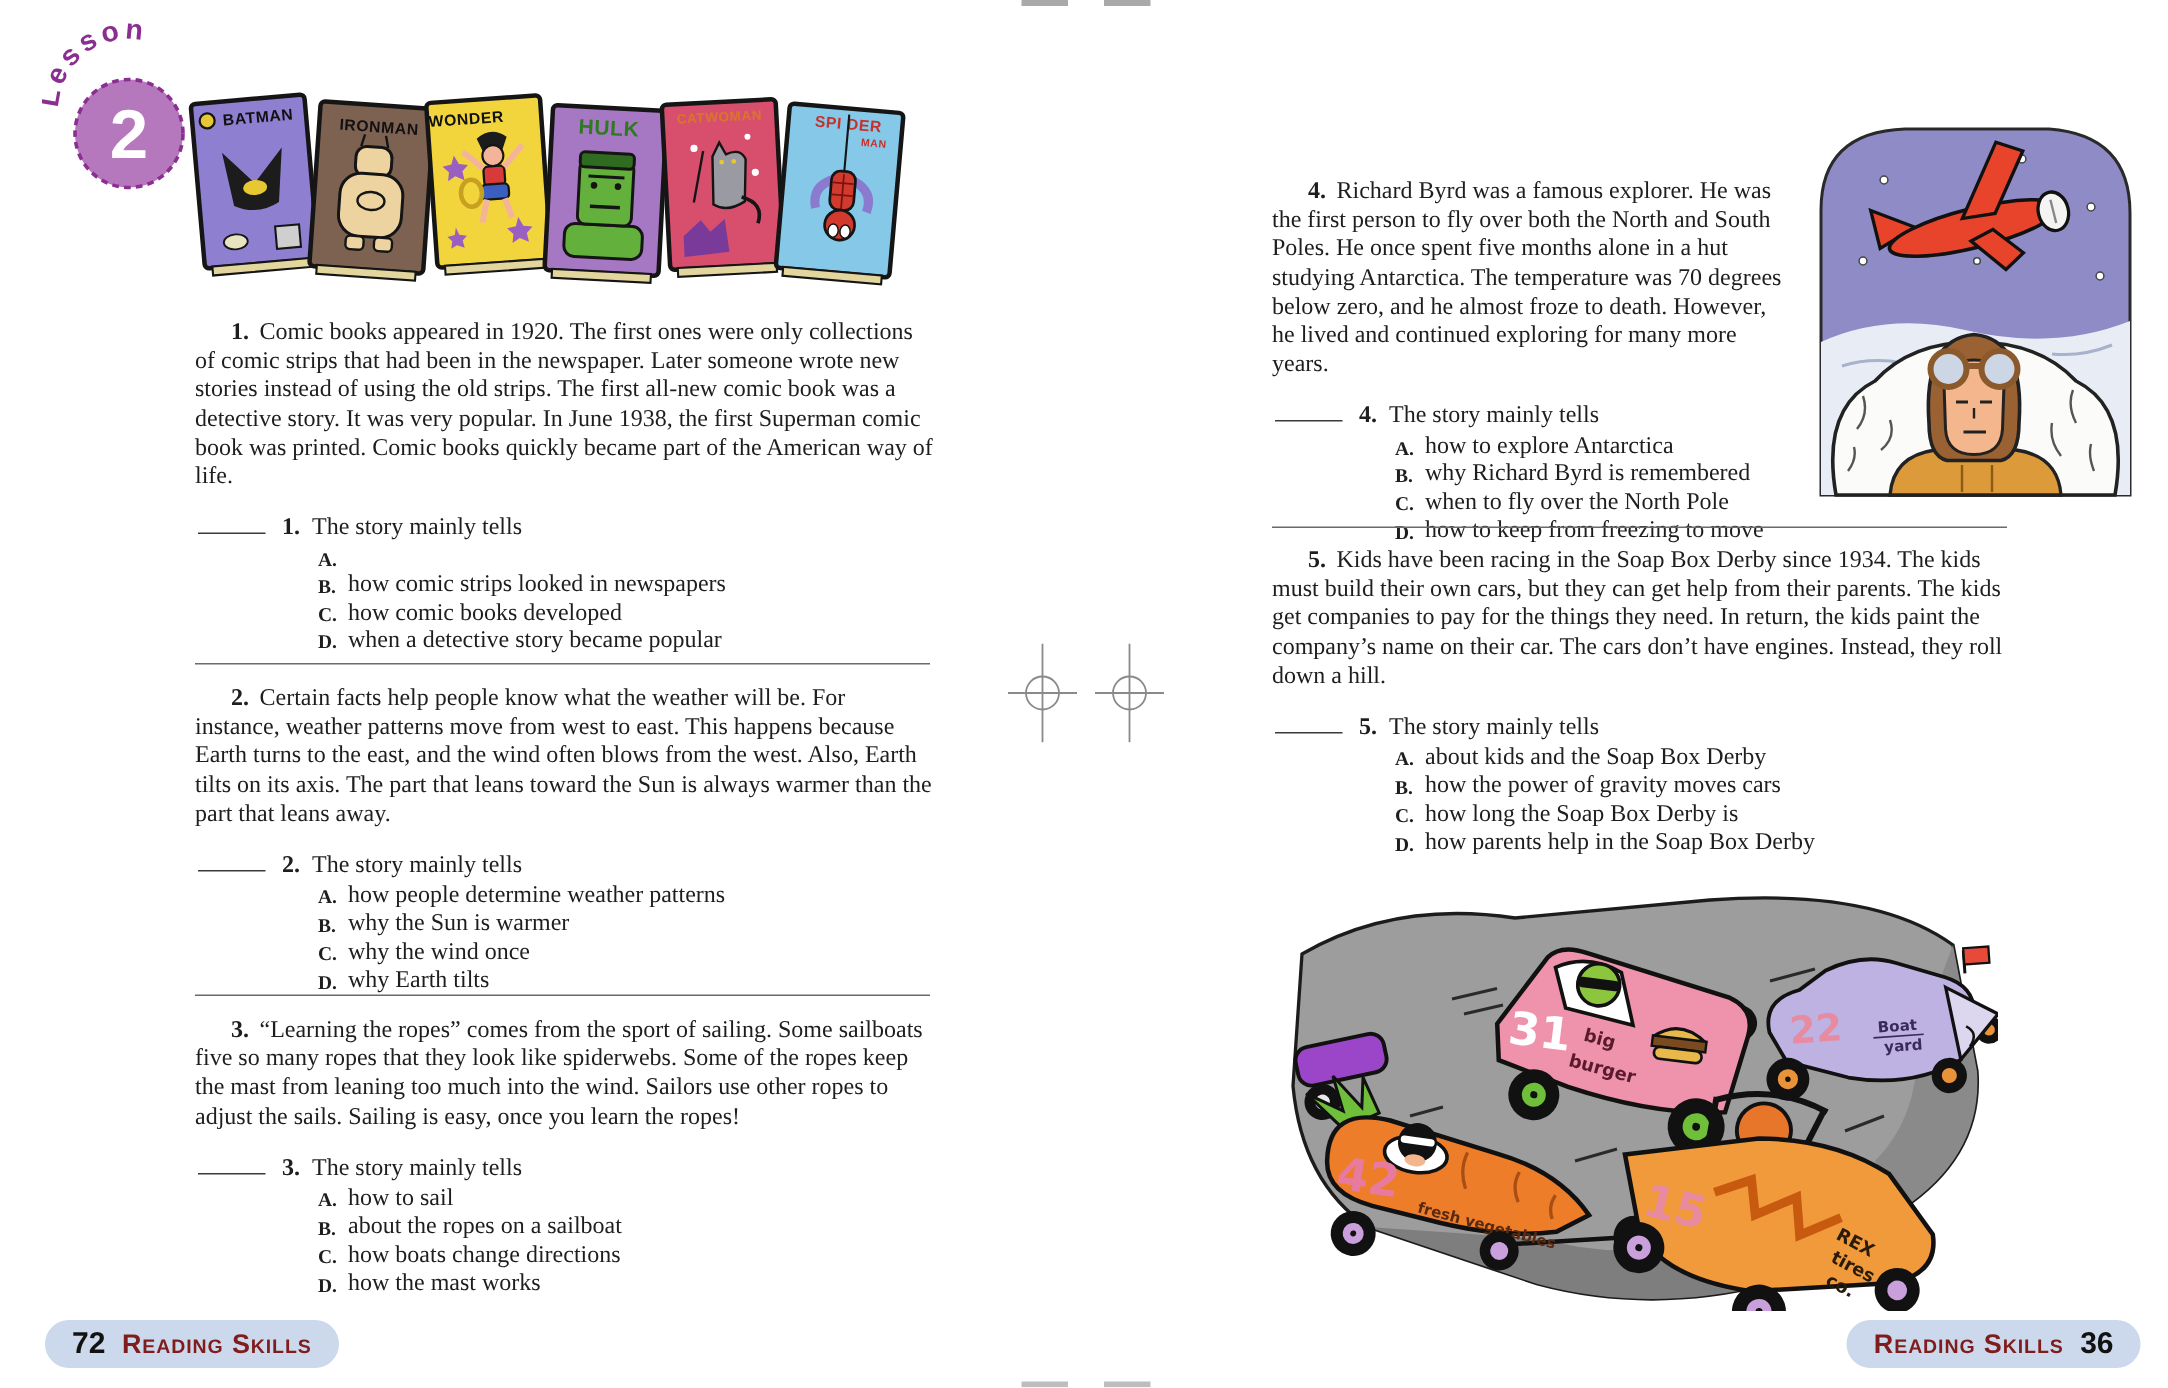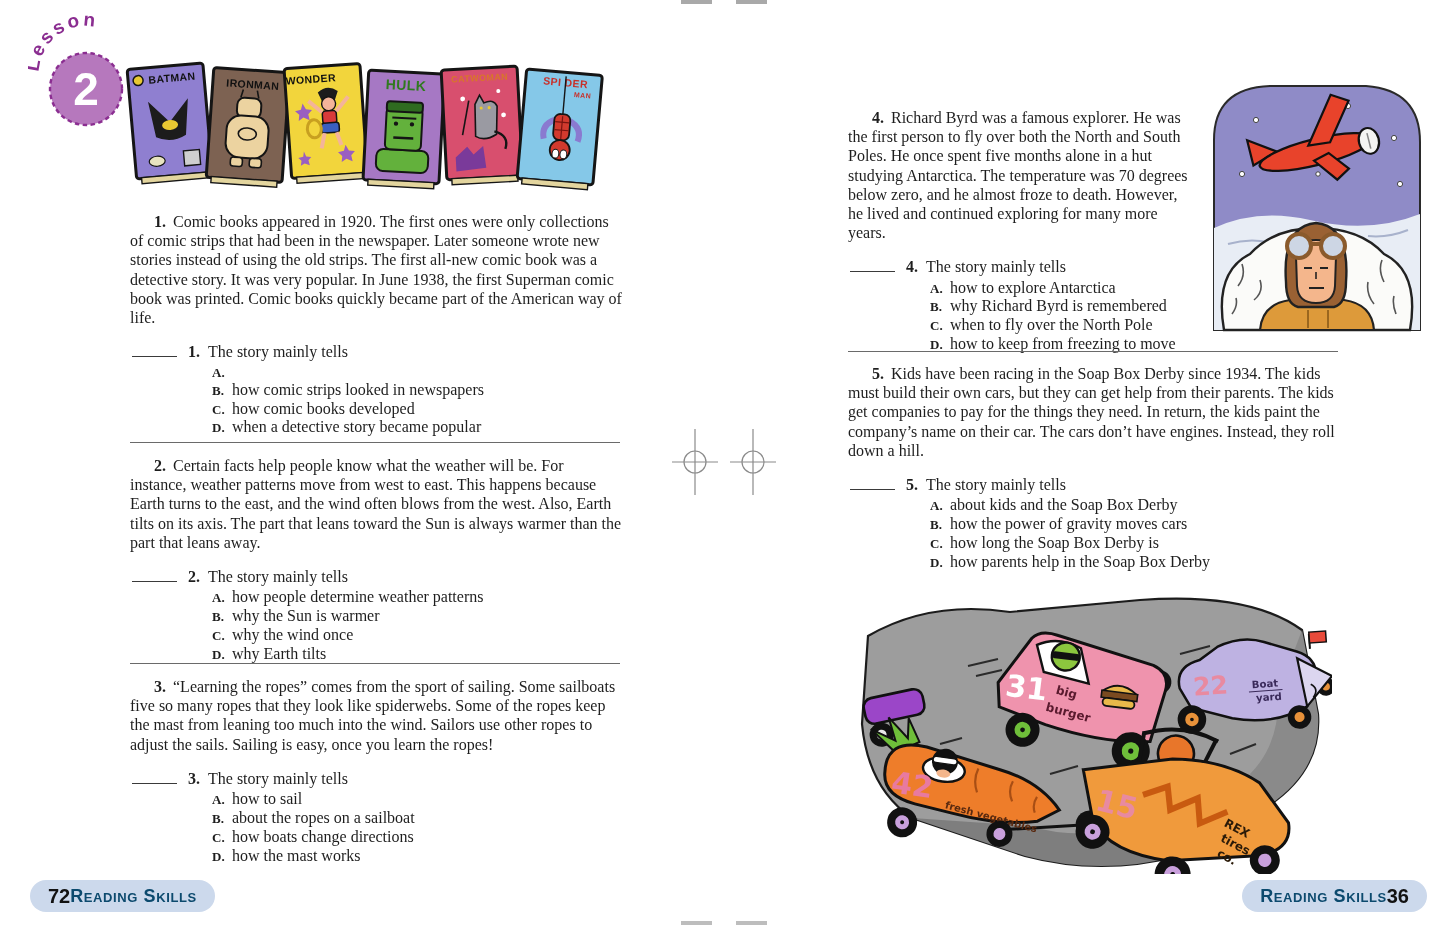--- a/index.html
+++ b/index.html
@@ -42,24 +42,24 @@
   .rule{position:absolute;height:1px;background:#6a6a6a;width:490px;}
 
   
   .aviator{position:absolute;left:1198px;top:76px;}
   .cars{position:absolute;left:850px;top:574px;}
   .handtxt{font:700 12px "DejaVu Sans",sans-serif;}
   .numtxt{font:700 30px "DejaVu Sans",sans-serif;}
 
   
   .pill{position:absolute;top:880px;height:32px;border-radius:17px;background:#ccd9ec;
-        display:flex;align-items:center;padding:0 18px;
+        display:flex;align-items:center;gap:11px;padding:0 18px;
         font-family:"Liberation Sans",sans-serif;font-weight:700;}
   .pill .pagenum{font-size:20px;color:#121212;}
-  .pill .ptitle{font-size:18px;color:#0c4a6e;font-variant:small-caps;letter-spacing:.6px;}
+  .pill .ptitle{font-size:18px;color:#7f1d1d;font-variant:small-caps;letter-spacing:.6px;}
   .pill.left{left:30px;} .pill.right{right:18px;}
 </style>
 </head>
 <body>
 
 <div class="spread">
 
   <div class="cropbar" style="left:681px;top:0;"></div>
   <div class="cropbar" style="left:736px;top:0;"></div>
   <div class="cropbar b" style="left:681px;top:921px;"></div>
@@ -307,21 +307,21 @@
         <circle cx="135" cy="170" r="12" fill="#cdd6e4" stroke="#8a5a2c" stroke-width="4"></circle>
         <line x1="113" y1="168" x2="123" y2="168" stroke="#8a5a2c" stroke-width="4"></line>
         <line x1="106" y1="192" x2="114" y2="192" stroke="#222" stroke-width="2"></line>
         <line x1="122" y1="192" x2="130" y2="192" stroke="#222" stroke-width="2"></line>
         <line x1="118" y1="196" x2="118" y2="203" stroke="#222" stroke-width="1.6"></line>
         <line x1="111" y1="212" x2="126" y2="212" stroke="#222" stroke-width="2"></line>
       </g>
     </svg>
   </div>
 
-  <section class="psection" style="left:848px;top:108px;width:346px;">
+  <section class="psection" style="left:848px;top:118px;width:346px;">
     <p class="ptext"><b class="pnum">4.</b><span><span>Richard Byrd was a famous explorer. He was the first person to fly over both the North and South Poles. He once spent five months alone in a hut studying Antarctica. The temperature was 70 degrees below zero, and he almost froze to death. However, he lived and continued exploring for many more years.</span></span></p>
     <div class="qline">
       <span class="blank"></span><b class="qnum">4.</b><span>The story mainly tells</span>
       <div class="options">
         <div class="opt">
             <span class="olabel">A.</span>
             <span><span>how to explore Antarctica</span></span>
           </div>
         <div class="opt">
             <span class="olabel">B.</span>

